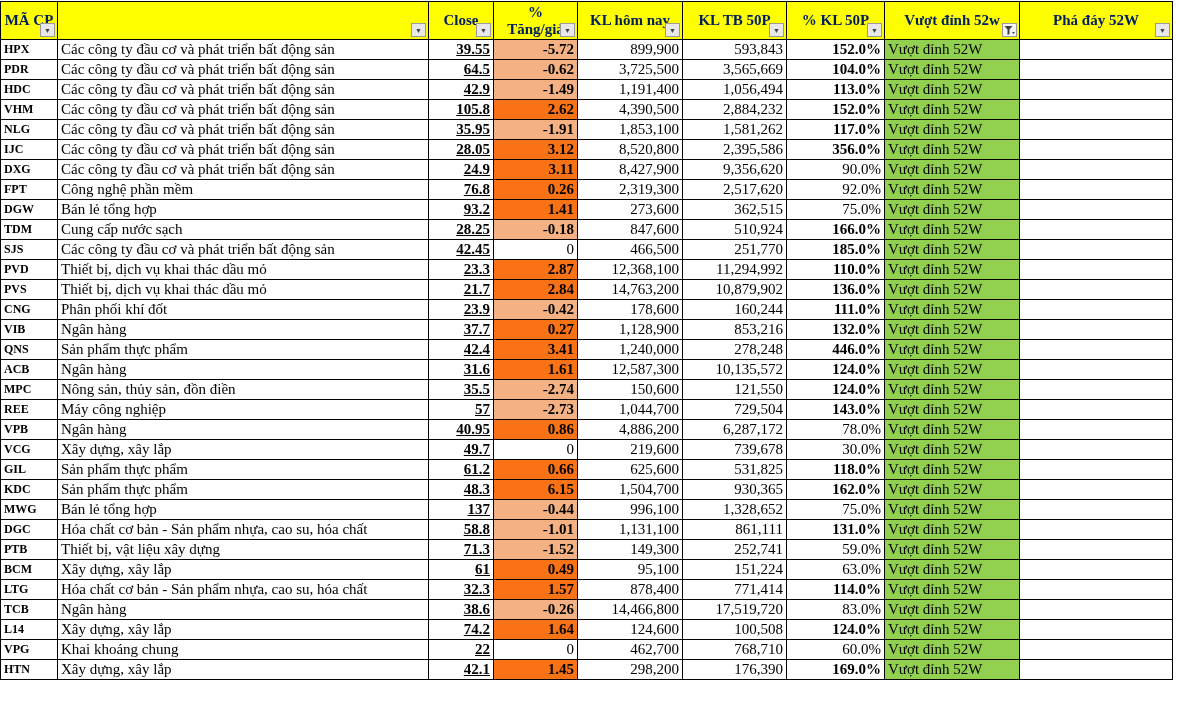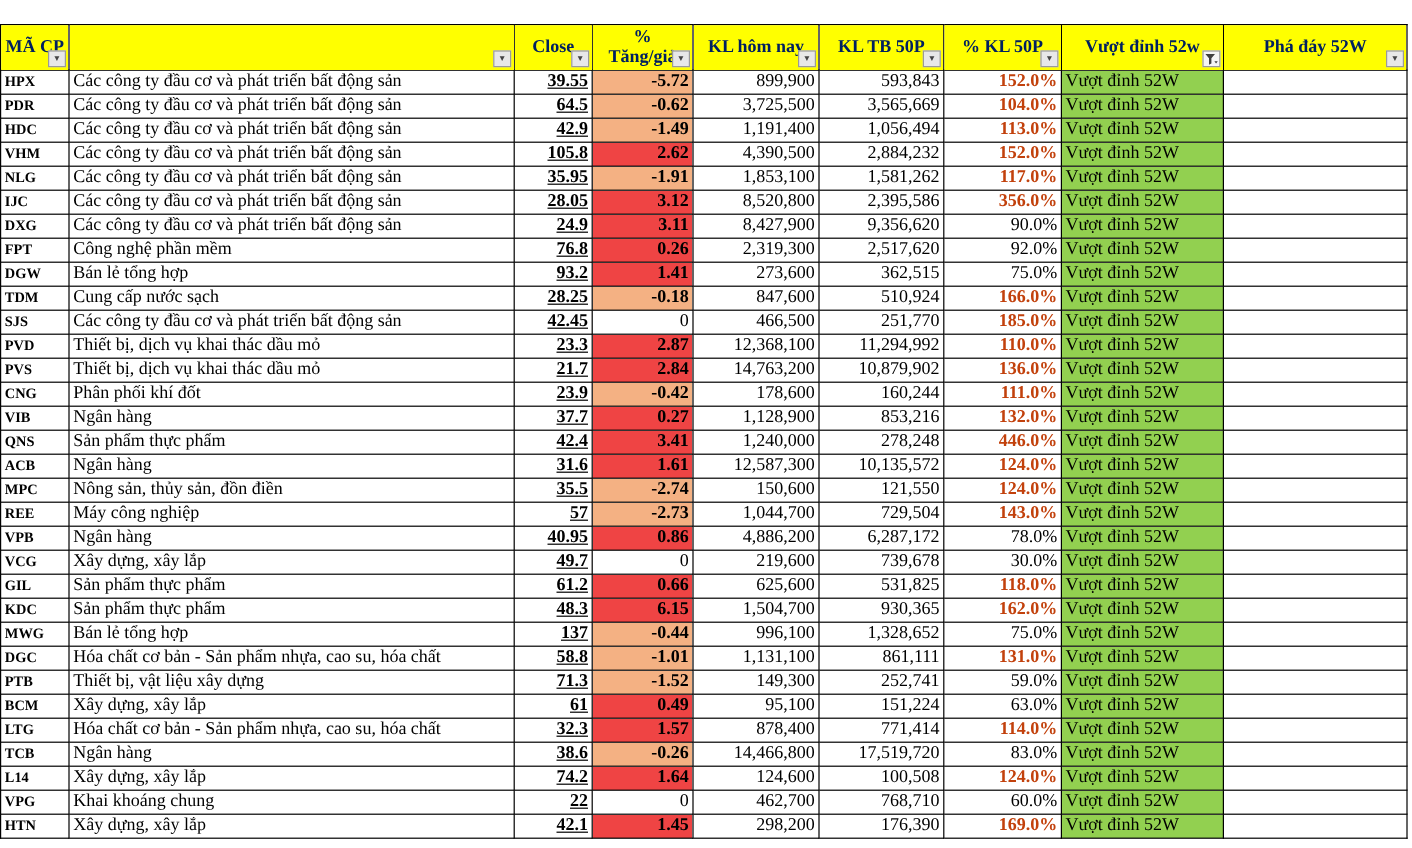--- a/index.html
+++ b/index.html
@@ -1,20 +1,20 @@
 <!DOCTYPE html>
 <html><head>
 <meta charset="utf-8">
 <style>
   html,body { margin:0; padding:0; background:#ffffff; }
   body {
     width:1177px; height:707px; overflow:hidden;
     font-family:"Liberation Serif", serif;
   }
-  .sheet { position:relative; padding-top:20px; }
+  .sheet { position:relative; padding-top:1px; }
   table {
     border-collapse:collapse; table-layout:fixed; width:1172px;
   }
   col.c-code      { width:57px; }
   col.c-sector    { width:371px; }
   col.c-close     { width:65px; }
   col.c-pct       { width:84px; }
   col.c-kltoday   { width:105px; }
   col.c-klavg     { width:104px; }
   col.c-pctkl     { width:98px; }
@@ -56,24 +56,24 @@
 
   td { font-size:15px; line-height:19px; }
   td.cell-code {
     font-family:Liberation Serif, serif;
     font-weight:bold; font-size:12px;
   }
   td.cell-sector { font-size:15px; }
   td.num { text-align:right; }
   td.cell-close { font-weight:bold;text-decoration:underline; }
   td.cell-pct { font-weight:bold;margin-left:24px; }
-  td.cell-pct.up   { background:#ef4444; }
+  td.cell-pct.up   { background:#f97316; }
   td.cell-pct.down { background:#F4B183; }
   td.cell-pct.zero { font-weight:normal; background:#ffffff; }
-  td.cell-pctkl.hot { color:#c2410c; font-weight:bold; }
+  td.cell-pctkl.hot { color:#000000; font-weight:bold; }
   td.cell-breakout { background:#92D050; text-align:left; }
   td.cell-breakdown { background:#ffffff; }
 </style>
 </head>
 <body>
 
 <div class="sheet">
   <table>
     <colgroup>
       <col class="c-code">

